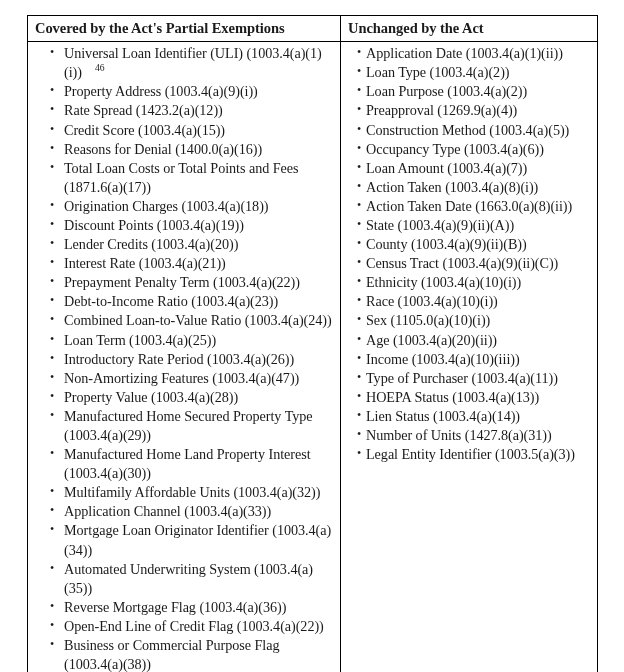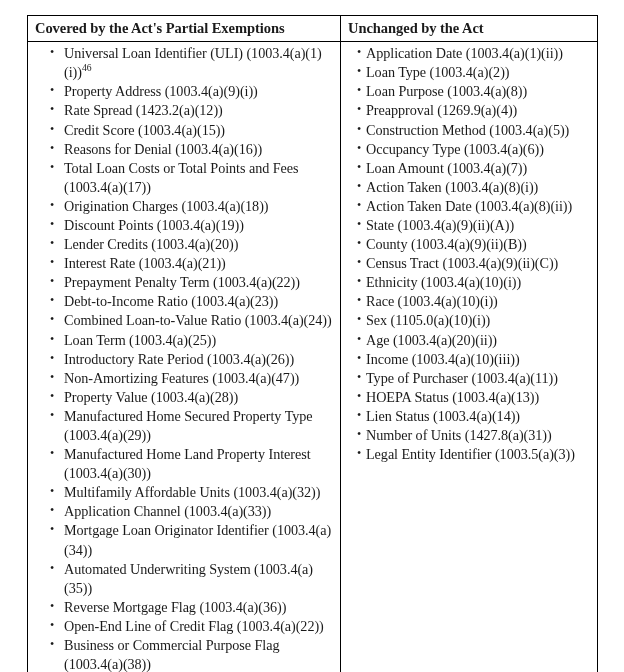--- a/index.html
+++ b/index.html
@@ -98,20 +98,21 @@
   }
 
   .item-text {
     display: inline;
   }
 
   .footnote-ref {
     font-size: 9.6px;
     vertical-align: super;
     line-height: 0;
+    margin-left: 13px;
   }
 </style>
 </head>
 <body>
 
 <div class="page">
   <table class="exemption-table">
     <colgroup>
       <col class="col-left">
       <col class="col-right">
@@ -123,22 +124,22 @@
       </tr>
     </thead>
     <tbody>
       <tr>
         <td class="col-left-cell">
           <ul class="item-list">
               <li class="item"><span class="bullet">•</span><span class="item-text">Universal Loan Identifier (ULI) (1003.4(a)(1)(i))</span><sup class="footnote-ref">46</sup></li>
               <li class="item"><span class="bullet">•</span><span class="item-text">Property Address (1003.4(a)(9)(i))</span></li>
               <li class="item"><span class="bullet">•</span><span class="item-text">Rate Spread (1423.2(a)(12))</span></li>
               <li class="item"><span class="bullet">•</span><span class="item-text">Credit Score (1003.4(a)(15))</span></li>
-              <li class="item"><span class="bullet">•</span><span class="item-text">Reasons for Denial (1003.4(a)(16))</span></li>
-              <li class="item"><span class="bullet">•</span><span class="item-text">Total Loan Costs or Total Points and Fees (1003.4(a)(17))</span></li>
+              <li class="item"><span class="bullet">•</span><span class="item-text">Reasons for Denial (1400.0(a)(16))</span></li>
+              <li class="item"><span class="bullet">•</span><span class="item-text">Total Loan Costs or Total Points and Fees (1871.6(a)(17))</span></li>
               <li class="item"><span class="bullet">•</span><span class="item-text">Origination Charges (1003.4(a)(18))</span></li>
               <li class="item"><span class="bullet">•</span><span class="item-text">Discount Points (1003.4(a)(19))</span></li>
               <li class="item"><span class="bullet">•</span><span class="item-text">Lender Credits (1003.4(a)(20))</span></li>
               <li class="item"><span class="bullet">•</span><span class="item-text">Interest Rate (1003.4(a)(21))</span></li>
               <li class="item"><span class="bullet">•</span><span class="item-text">Prepayment Penalty Term (1003.4(a)(22))</span></li>
               <li class="item"><span class="bullet">•</span><span class="item-text">Debt-to-Income Ratio (1003.4(a)(23))</span></li>
               <li class="item"><span class="bullet">•</span><span class="item-text">Combined Loan-to-Value Ratio (1003.4(a)(24))</span></li>
               <li class="item"><span class="bullet">•</span><span class="item-text">Loan Term (1003.4(a)(25))</span></li>
               <li class="item"><span class="bullet">•</span><span class="item-text">Introductory Rate Period (1003.4(a)(26))</span></li>
               <li class="item"><span class="bullet">•</span><span class="item-text">Non-Amortizing Features (1003.4(a)(47))</span></li>
@@ -151,27 +152,27 @@
               <li class="item"><span class="bullet">•</span><span class="item-text">Automated Underwriting System (1003.4(a)(35))</span></li>
               <li class="item"><span class="bullet">•</span><span class="item-text">Reverse Mortgage Flag (1003.4(a)(36))</span></li>
               <li class="item"><span class="bullet">•</span><span class="item-text">Open-End Line of Credit Flag (1003.4(a)(22))</span></li>
               <li class="item"><span class="bullet">•</span><span class="item-text">Business or Commercial Purpose Flag (1003.4(a)(38))</span></li>
             </ul>
         </td>
         <td class="col-right-cell">
           <ul class="item-list">
               <li class="item"><span class="bullet">•</span><span class="item-text">Application Date (1003.4(a)(1)(ii))</span></li>
               <li class="item"><span class="bullet">•</span><span class="item-text">Loan Type (1003.4(a)(2))</span></li>
-              <li class="item"><span class="bullet">•</span><span class="item-text">Loan Purpose (1003.4(a)(8))</span></li>
+              <li class="item"><span class="bullet">•</span><span class="item-text">Loan Purpose (1003.4(a)(2))</span></li>
               <li class="item"><span class="bullet">•</span><span class="item-text">Preapproval (1269.9(a)(4))</span></li>
               <li class="item"><span class="bullet">•</span><span class="item-text">Construction Method (1003.4(a)(5))</span></li>
               <li class="item"><span class="bullet">•</span><span class="item-text">Occupancy Type (1003.4(a)(6))</span></li>
               <li class="item"><span class="bullet">•</span><span class="item-text">Loan Amount (1003.4(a)(7))</span></li>
               <li class="item"><span class="bullet">•</span><span class="item-text">Action Taken (1003.4(a)(8)(i))</span></li>
-              <li class="item"><span class="bullet">•</span><span class="item-text">Action Taken Date (1003.4(a)(8)(ii))</span></li>
+              <li class="item"><span class="bullet">•</span><span class="item-text">Action Taken Date (1663.0(a)(8)(ii))</span></li>
               <li class="item"><span class="bullet">•</span><span class="item-text">State (1003.4(a)(9)(ii)(A))</span></li>
               <li class="item"><span class="bullet">•</span><span class="item-text">County (1003.4(a)(9)(ii)(B))</span></li>
               <li class="item"><span class="bullet">•</span><span class="item-text">Census Tract (1003.4(a)(9)(ii)(C))</span></li>
               <li class="item"><span class="bullet">•</span><span class="item-text">Ethnicity (1003.4(a)(10)(i))</span></li>
               <li class="item"><span class="bullet">•</span><span class="item-text">Race (1003.4(a)(10)(i))</span></li>
               <li class="item"><span class="bullet">•</span><span class="item-text">Sex (1105.0(a)(10)(i))</span></li>
               <li class="item"><span class="bullet">•</span><span class="item-text">Age (1003.4(a)(20)(ii))</span></li>
               <li class="item"><span class="bullet">•</span><span class="item-text">Income (1003.4(a)(10)(iii))</span></li>
               <li class="item"><span class="bullet">•</span><span class="item-text">Type of Purchaser (1003.4(a)(11))</span></li>
               <li class="item"><span class="bullet">•</span><span class="item-text">HOEPA Status (1003.4(a)(13))</span></li>

